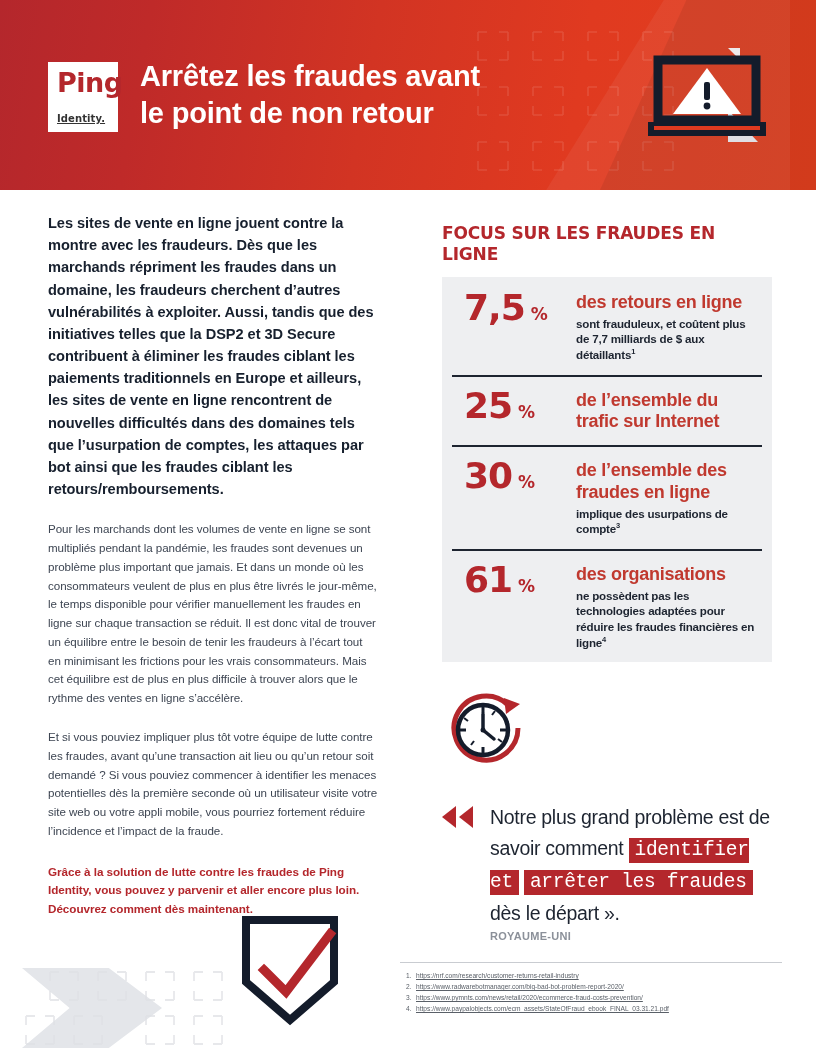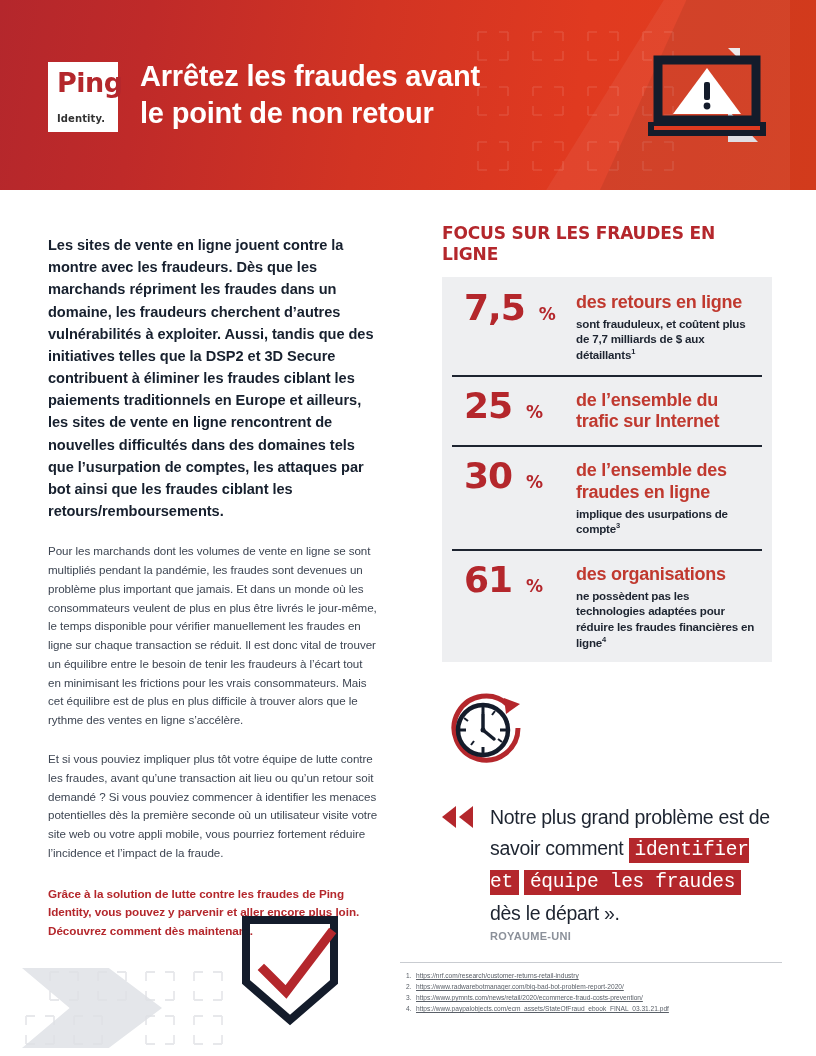--- a/index.html
+++ b/index.html
@@ -39,31 +39,31 @@
     padding-left: 9px;
   }
   .logo-ping {
     font-family: "DejaVu Sans", sans-serif;
     font-size: 27px; font-weight: 700; color: #b4272c;
     line-height: .95; letter-spacing: -0.5px;
   }
   .logo-identity {
     font-family: "DejaVu Sans", sans-serif;
     font-size: 10px; font-weight: 700; color: #333;
-    letter-spacing: .1px; margin-top: 17px;
+    letter-spacing: .1px; margin-top: 17px; text-decoration: underline;
   }
   .hdr-title {
     position: absolute; left: 140px; top: 58px; width: 470px;
     color: #ffffff; font-size: 29px; font-weight: 700;
     line-height: 1.28; letter-spacing: -.2px;
   }
   .hdr-icon { position: absolute; left: 640px; top: 42px; width: 135px; height: 110px; }
 
   
-  .left-col { position: absolute; left: 48px; top: 234px; width: 330px; }
+  .left-col { position: absolute; left: 48px; top: 212px; width: 330px; }
   .lead {
     font-size: 14.6px; font-weight: 700; color: #17202e;
     line-height: 1.52; letter-spacing: -.05px;
   }
   .body-p {
     font-size: 11.6px; color: #3d4552; line-height: 1.62;
     margin-top: 20px; letter-spacing: -.05px;
   }
   .cta-p {
     font-size: 11.7px; color: #b4272c; font-weight: 700;
@@ -87,21 +87,21 @@
     letter-spacing: -.2px; transform: scaleX(.92); transform-origin: left center;
   }
   .stats-box { margin-top: 13px; background: #eeeff1; padding: 0 2px; }
   .stat-row { display: flex; align-items: flex-start; padding: 13px 14px 12px 14px; position: relative; }
   .stat-row + .stat-row::before {
     content: ""; position: absolute; left: 8px; right: 8px; top: 0;
     height: 2px; background: #1d2430;
   }
   .stat-num-wrap {
     width: 118px; flex: 0 0 118px; display: flex; align-items: baseline;
-    justify-content: flex-start; padding-left: 6px; gap: 8px;
+    justify-content: flex-start; padding-left: 6px;
   }
   .stat-num {
     font-family: "DejaVu Sans", sans-serif;
     font-size: 36px; font-weight: 700; color: #b4272c; line-height: 1;
     letter-spacing: -1px;
   }
   .stat-pct {
     font-family: "DejaVu Sans", sans-serif;
     font-size: 17px; font-weight: 700; color: #b4272c; margin-left: 6px;
   }
@@ -397,21 +397,21 @@
       <line x1="41" y1="46" x2="41" y2="30" stroke="#141c2b" stroke-width="3.5" stroke-linecap="round"></line>
       <line x1="41" y1="46" x2="52" y2="55" stroke="#141c2b" stroke-width="3.5" stroke-linecap="round"></line>
       <circle cx="41" cy="46" r="2.5" fill="#141c2b"></circle>
     </svg>
 
     <div class="quote-block">
       <svg class="quote-mark" viewBox="0 0 40 26" style="position:absolute;left:0;top:2px;width:40px;height:26px;">
         <polygon points="0,13 14,2 14,24" fill="#b4272c"></polygon>
         <polygon points="17,13 31,2 31,24" fill="#b4272c"></polygon>
       </svg>
-      <div class="quote-text"><span>Notre plus grand problème est de savoir comment </span><span class="hl">identifier et</span> <span class="hl">équipe les fraudes</span><span> dès le départ ».</span></div>
+      <div class="quote-text"><span>Notre plus grand problème est de savoir comment </span><span class="hl">identifier et</span> <span class="hl">arrêter les fraudes</span><span> dès le départ ».</span></div>
       <div class="quote-country">ROYAUME-UNI</div>
     </div>
   </div>
 
   <div class="footnotes">
     <div class="fn-row">
       <span class="fn-num">1.</span>
       <a class="fn-link" href="#">https://nrf.com/research/customer-returns-retail-industry</a>
     </div>
     <div class="fn-row">

